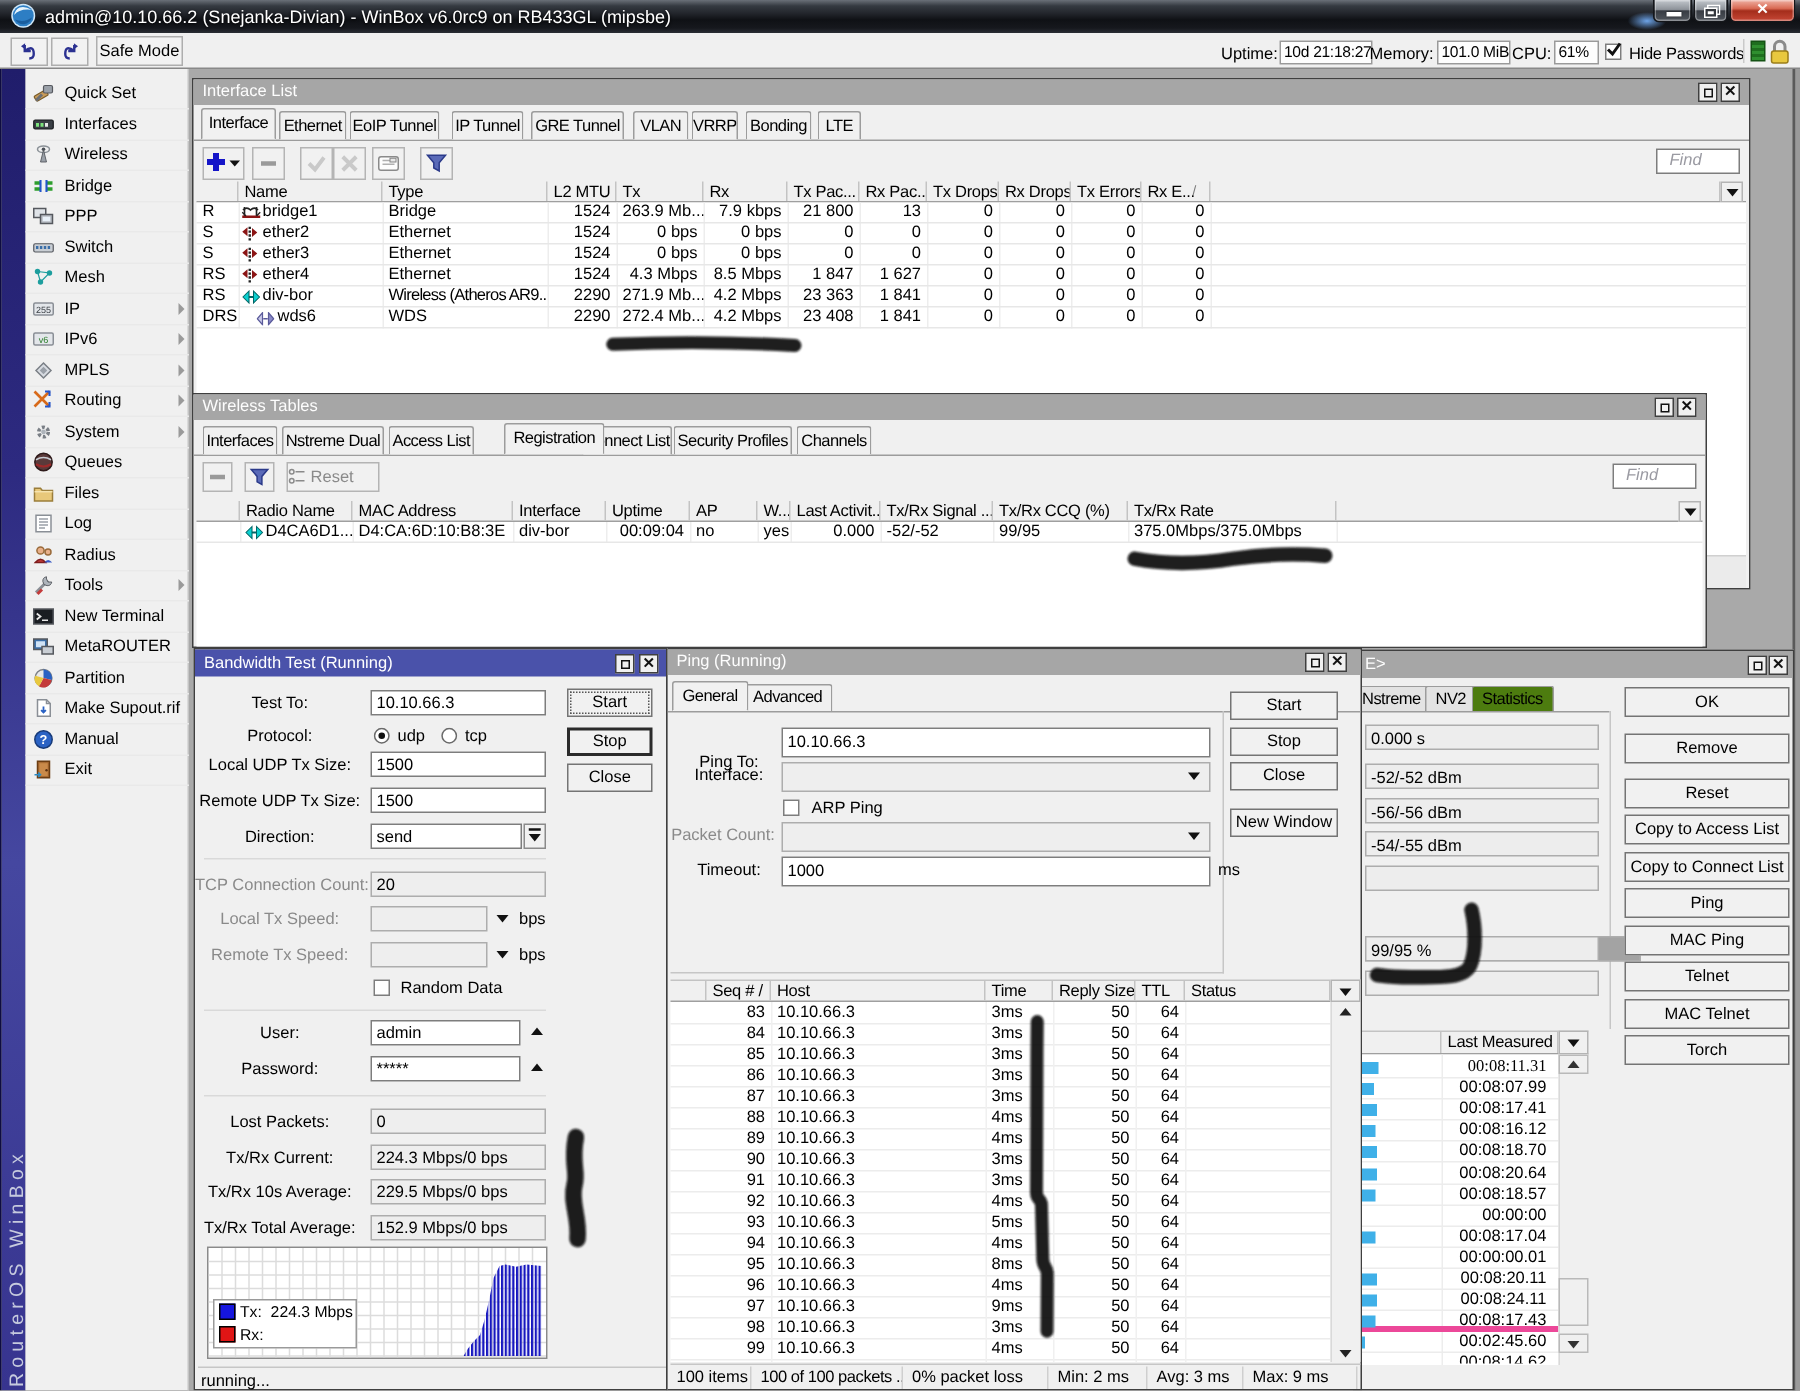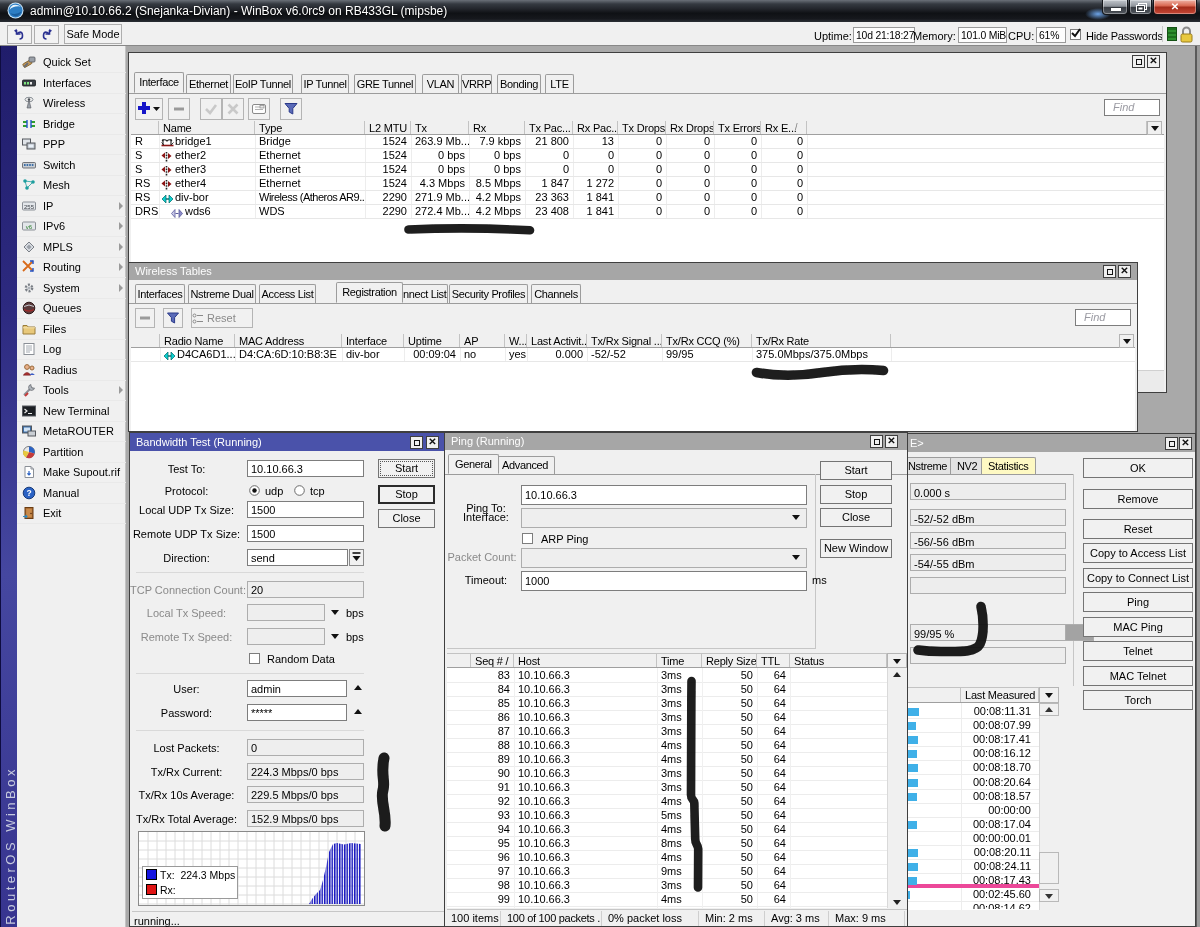--- a/index.html
+++ b/index.html
@@ -306,20 +306,21 @@
           <circle cx="9" cy="7.5" r="0.8" fill="#5a3010"></circle>
           <path d="M1 10.5 h4 M3.5 9 L5 10.5 L3.5 12" stroke="#2a8ac4" stroke-width="1.1" fill="none"></path>
         </svg></div>
       <div class="tx">Exit</div>
     </div>
   </div>
 
 <div class="abs" style="left:1195px;top:46px;width:2px;height:881px;background:#5a5a5a;"></div>
 <div class="abs" style="left:1197px;top:46px;width:3px;height:881px;background:#9a9a9a;"></div>
 <div class="win winact" style="left:128px;top:52px;width:1039px;height:341px;">
+<div class="wtitle">Interface List</div>
 <div class="wbtn" style="right:21px;">
       <div class="sq"></div>
     </div>
 <div class="wbtn" style="right:6px;">
       <div class="xx">✕</div>
     </div>
 <div class="tabline" style="left:0;top:40px;width:1037px;"></div>
 <div class="tab on" style="left:5px;top:19px;width:50px;padding:0;background:#f1f1f1;border-bottom:1px solid #f1f1f1;">Interface</div>
 <div class="tab" style="left:57px;top:21px;width:45px;padding:0;">Ethernet</div>
 <div class="tab" style="left:104px;top:21px;width:60px;padding:0;">EoIP Tunnel</div>
@@ -447,21 +448,21 @@
 <div style="position:absolute;left:30px;top:2px;"><svg width="11" height="10" viewBox="0 0 11 10" style="vertical-align:-1px">
           <path d="M4 0 L0.5 3 L4 6z" fill="#8b1515" transform="translate(0,0.5)"></path>
           <path d="M7 3.5 L10.5 6.5 L7 9.5z" fill="#8b1515" transform="translate(0,-2.5)"></path>
           <path d="M5.5 0 v10" stroke="#222" stroke-width="1.6" stroke-dasharray="1.6 1"></path>
         </svg></div>
 <div class="td" style="left:124px;width:110px;">Ethernet</div>
 <div class="td tdr" style="left:234px;width:46px;">1524</div>
 <div class="td tdr" style="left:280px;width:58px;">4.3 Mbps</div>
 <div class="td tdr" style="left:338px;width:56px;">8.5 Mbps</div>
 <div class="td tdr" style="left:394px;width:48px;">1 847</div>
-<div class="td tdr" style="left:442px;width:45px;">1 272</div>
+<div class="td tdr" style="left:442px;width:45px;">1 627</div>
 <div class="td tdr" style="left:487px;width:48px;">0</div>
 <div class="td tdr" style="left:535px;width:48px;">0</div>
 <div class="td tdr" style="left:583px;width:47px;">0</div>
 <div class="td tdr" style="left:630px;width:46px;">0</div>
 </div>
 <div class="tr" style="left:2px;top:138px;width:1033px;border-bottom:1px solid #e7e7e7;">
 <div class="td" style="left:0;width:28px;">RS</div>
 <div class="td" style="left:28px;width:96px;padding-left:16px;">div-bor</div>
 <div style="position:absolute;left:30px;top:2px;"><svg width="13" height="10" viewBox="0 0 13 10" style="vertical-align:-1px">
           <path d="M5 1 L1 5 L5 9z" fill="#0ad0d0" stroke="#066" stroke-width="0.7"></path>
@@ -580,21 +581,21 @@
 <div class="wtitle" style="padding-left:7px;height:18px;line-height:19px;">E&gt;</div>
 <div class="wbtn" style="right:17px;top:3px;">
       <div class="sq"></div>
     </div>
 <div class="wbtn" style="right:3px;top:3px;">
       <div class="xx">✕</div>
     </div>
 <div class="tabline" style="left:0;top:40px;width:170px;"></div>
 <div class="tab" style="left:-2px;top:23px;height:17px;line-height:16px;background:#e3e3e3;">Nstreme</div>
 <div class="tab" style="left:47px;top:23px;height:17px;line-height:16px;background:#e3e3e3;">NV2</div>
-<div class="tab" style="left:78px;top:23px;height:17px;line-height:16px;background:#fef9c3;">Statistics</div>
+<div class="tab" style="left:78px;top:23px;height:17px;line-height:16px;background:#4d7c0f;">Statistics</div>
 <div style="position:absolute;left:170px;top:40px;width:1px;height:212px;background:#c6c6c6;"></div>
 <div class="fld fldd" style="left:7px;top:49px;width:156px;height:17px;line-height:16px;color:#000;background:#ededed;">0.000 s</div>
 <div class="fld fldd" style="left:7px;top:75px;width:156px;height:17px;line-height:16px;color:#000;background:#ededed;">-52/-52 dBm</div>
 <div class="fld fldd" style="left:7px;top:98px;width:156px;height:17px;line-height:16px;color:#000;background:#ededed;">-56/-56 dBm</div>
 <div class="fld fldd" style="left:7px;top:120px;width:156px;height:17px;line-height:16px;color:#000;background:#ededed;">-54/-55 dBm</div>
 <div class="fld fldd" style="left:7px;top:143px;width:156px;height:17px;line-height:16px;color:#000;background:#ededed;"></div>
 <div class="fld fldd" style="left:7px;top:166px;width:184px;height:17px;line-height:16px;color:#000;background:#a3a3a3;margin-top:24px;">55 dB</div>
 <div class="fld fldd" style="left:7px;top:190px;width:156px;height:17px;line-height:16px;color:#000;background:#ededed;">99/95 %</div>
 <div class="fld fldd" style="left:7px;top:213px;width:156px;height:17px;line-height:16px;color:#000;background:#ededed;"></div>
 <div class="btn" style="left:180px;top:24px;width:110px;height:20px;line-height:18px;">OK</div>
@@ -611,21 +612,21 @@
 <div class="hc" style="left:0px;width:56px;"></div>
 <div class="hc" style="left:56px;width:78px;">Last Measured</div>
 </div>
 <div style="position:absolute;left:136px;top:253px;width:20px;height:16px;background:#f0f0f0;border:1px solid #b4b4b4;">
       <div class="dnarr" style="left:5px;top:5px;"></div>
     </div>
 <div class="white" style="left:2px;top:269px;width:134px;height:207px;"></div>
     <div style="position:absolute;left:58px;top:269px;width:1px;height:207px;background:#ededed;"></div>
 <div class="tr" style="left:2px;top:271px;width:134px;border-bottom:1px solid #ececec;">
 <div style="position:absolute;left:0px;top:3px;width:14px;height:8px;background:#3fb0e8;"></div>
-<div class="td tdr" style="left:54px;width:76px;">00:08:11.31</div>
+<div class="td tdr" style="left:54px;width:76px;font-family:Liberation Serif, serif;">00:08:11.31</div>
 </div>
 <div class="tr" style="left:2px;top:285.1px;width:134px;border-bottom:1px solid #ececec;">
 <div style="position:absolute;left:0px;top:3px;width:11px;height:8px;background:#3fb0e8;"></div>
 <div class="td tdr" style="left:54px;width:76px;">00:08:07.99</div>
 </div>
 <div class="tr" style="left:2px;top:299.20000000000005px;width:134px;border-bottom:1px solid #ececec;">
 <div style="position:absolute;left:0px;top:3px;width:13px;height:8px;background:#3fb0e8;"></div>
 <div class="td tdr" style="left:54px;width:76px;">00:08:17.41</div>
 </div>
 <div class="tr" style="left:2px;top:313.30000000000007px;width:134px;border-bottom:1px solid #ececec;">

